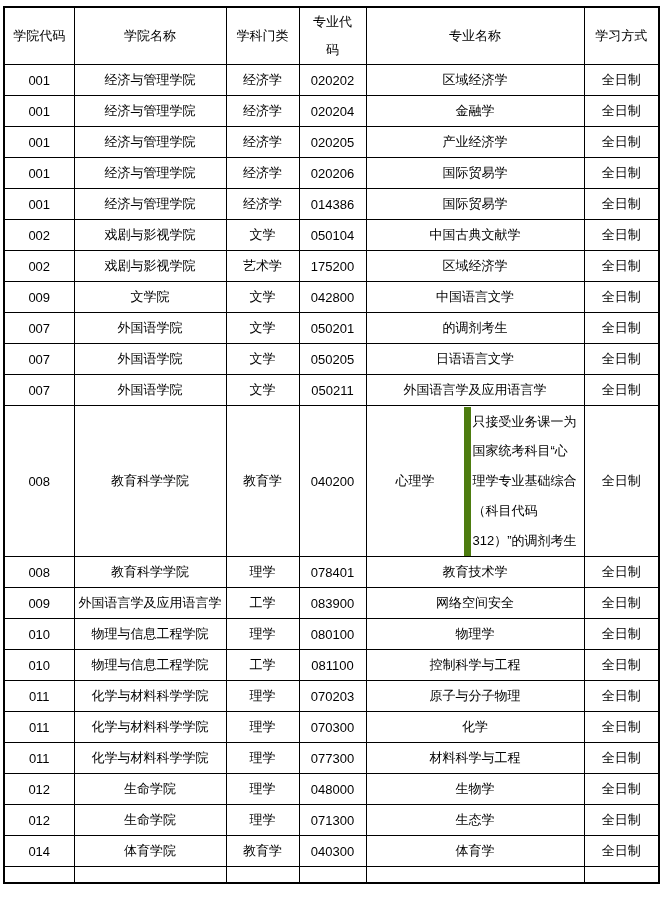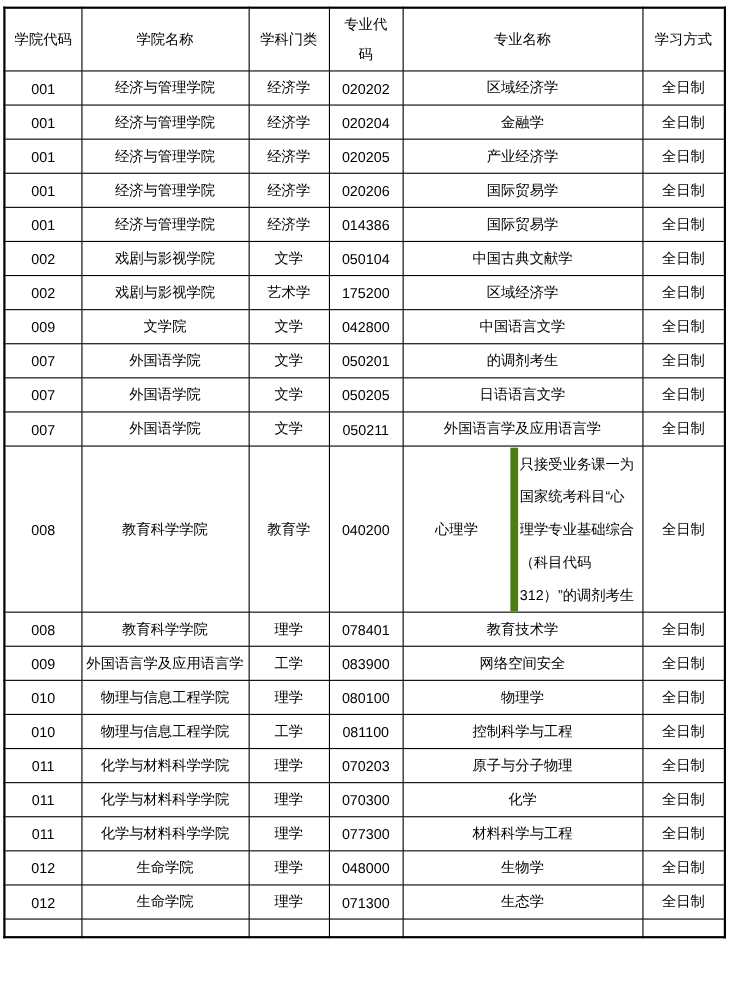--- a/index.html
+++ b/index.html
@@ -267,20 +267,28 @@
           <td>全日制</td>
         </tr>
         <tr>
           <td>012</td>
           <td>生命学院</td>
           <td>理学</td>
           <td>071300</td>
           <td>生态学</td>
           <td>全日制</td>
         </tr>
+        <tr>
+          <td>014</td>
+          <td>体育学院</td>
+          <td>教育学</td>
+          <td>040300</td>
+          <td>体育学</td>
+          <td>全日制</td>
+        </tr>
         <tr class="partial-row">
           <td></td>
           <td></td>
           <td></td>
           <td></td>
           <td></td>
           <td></td>
         </tr>
       </tbody>
   </table>

